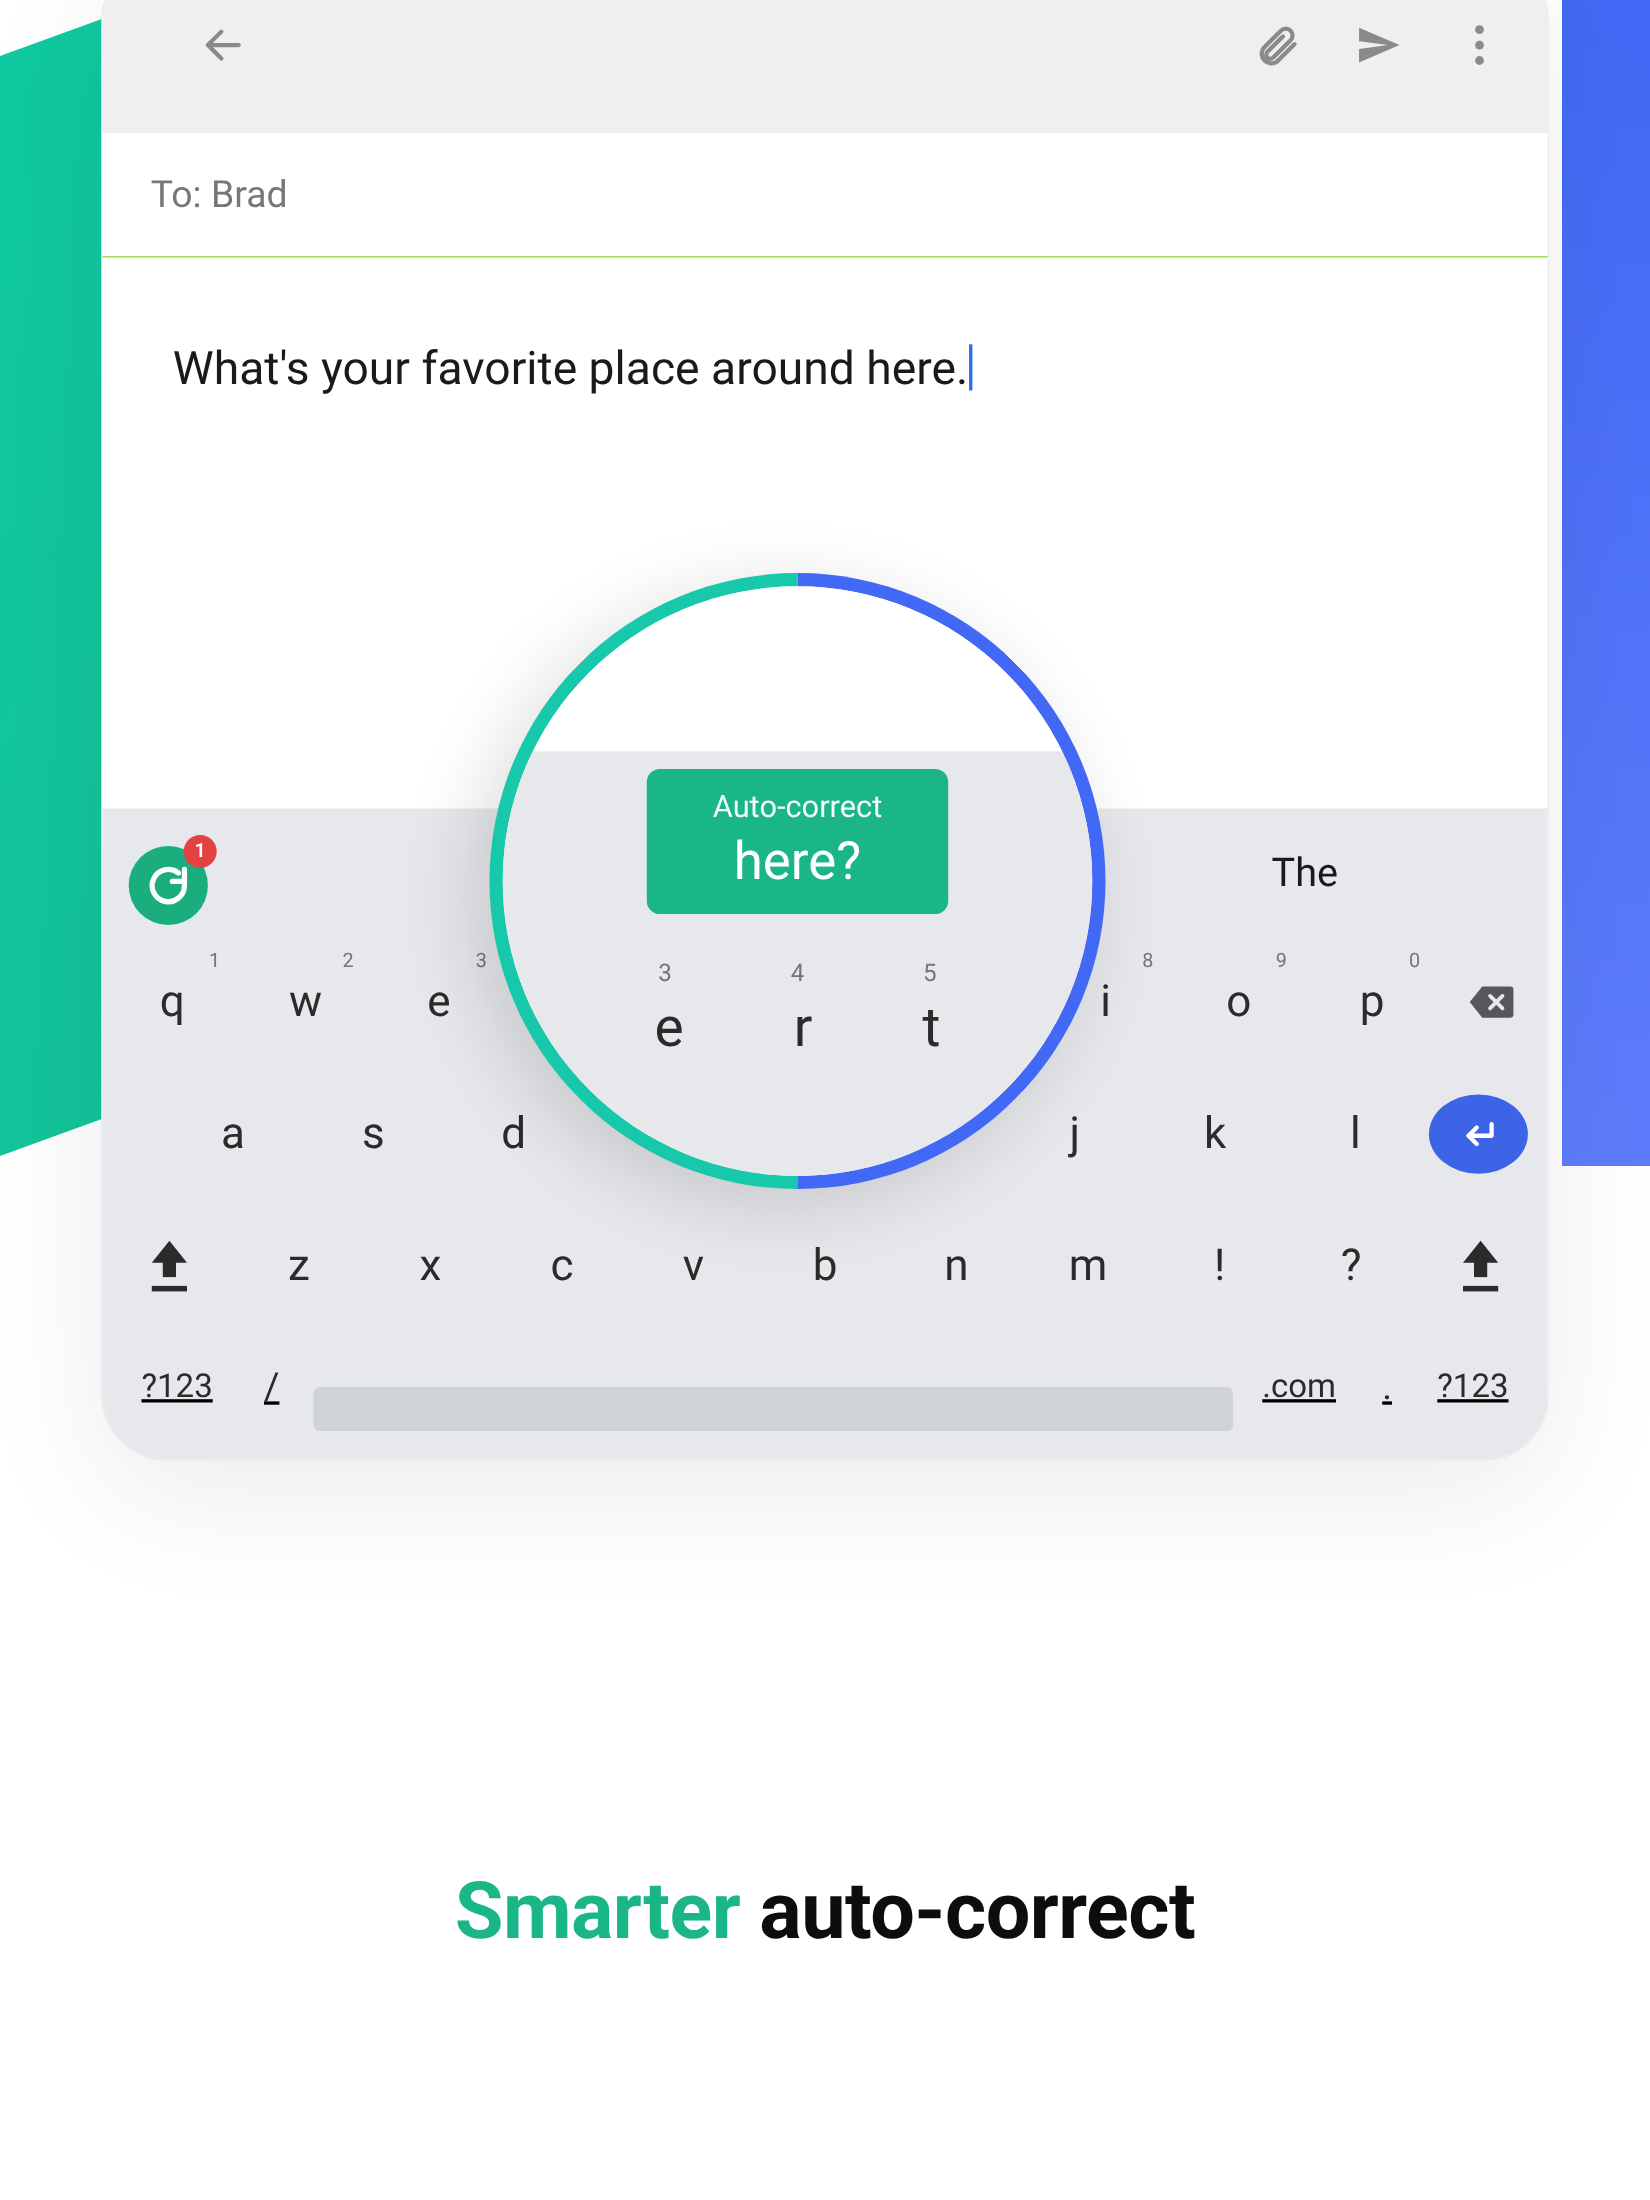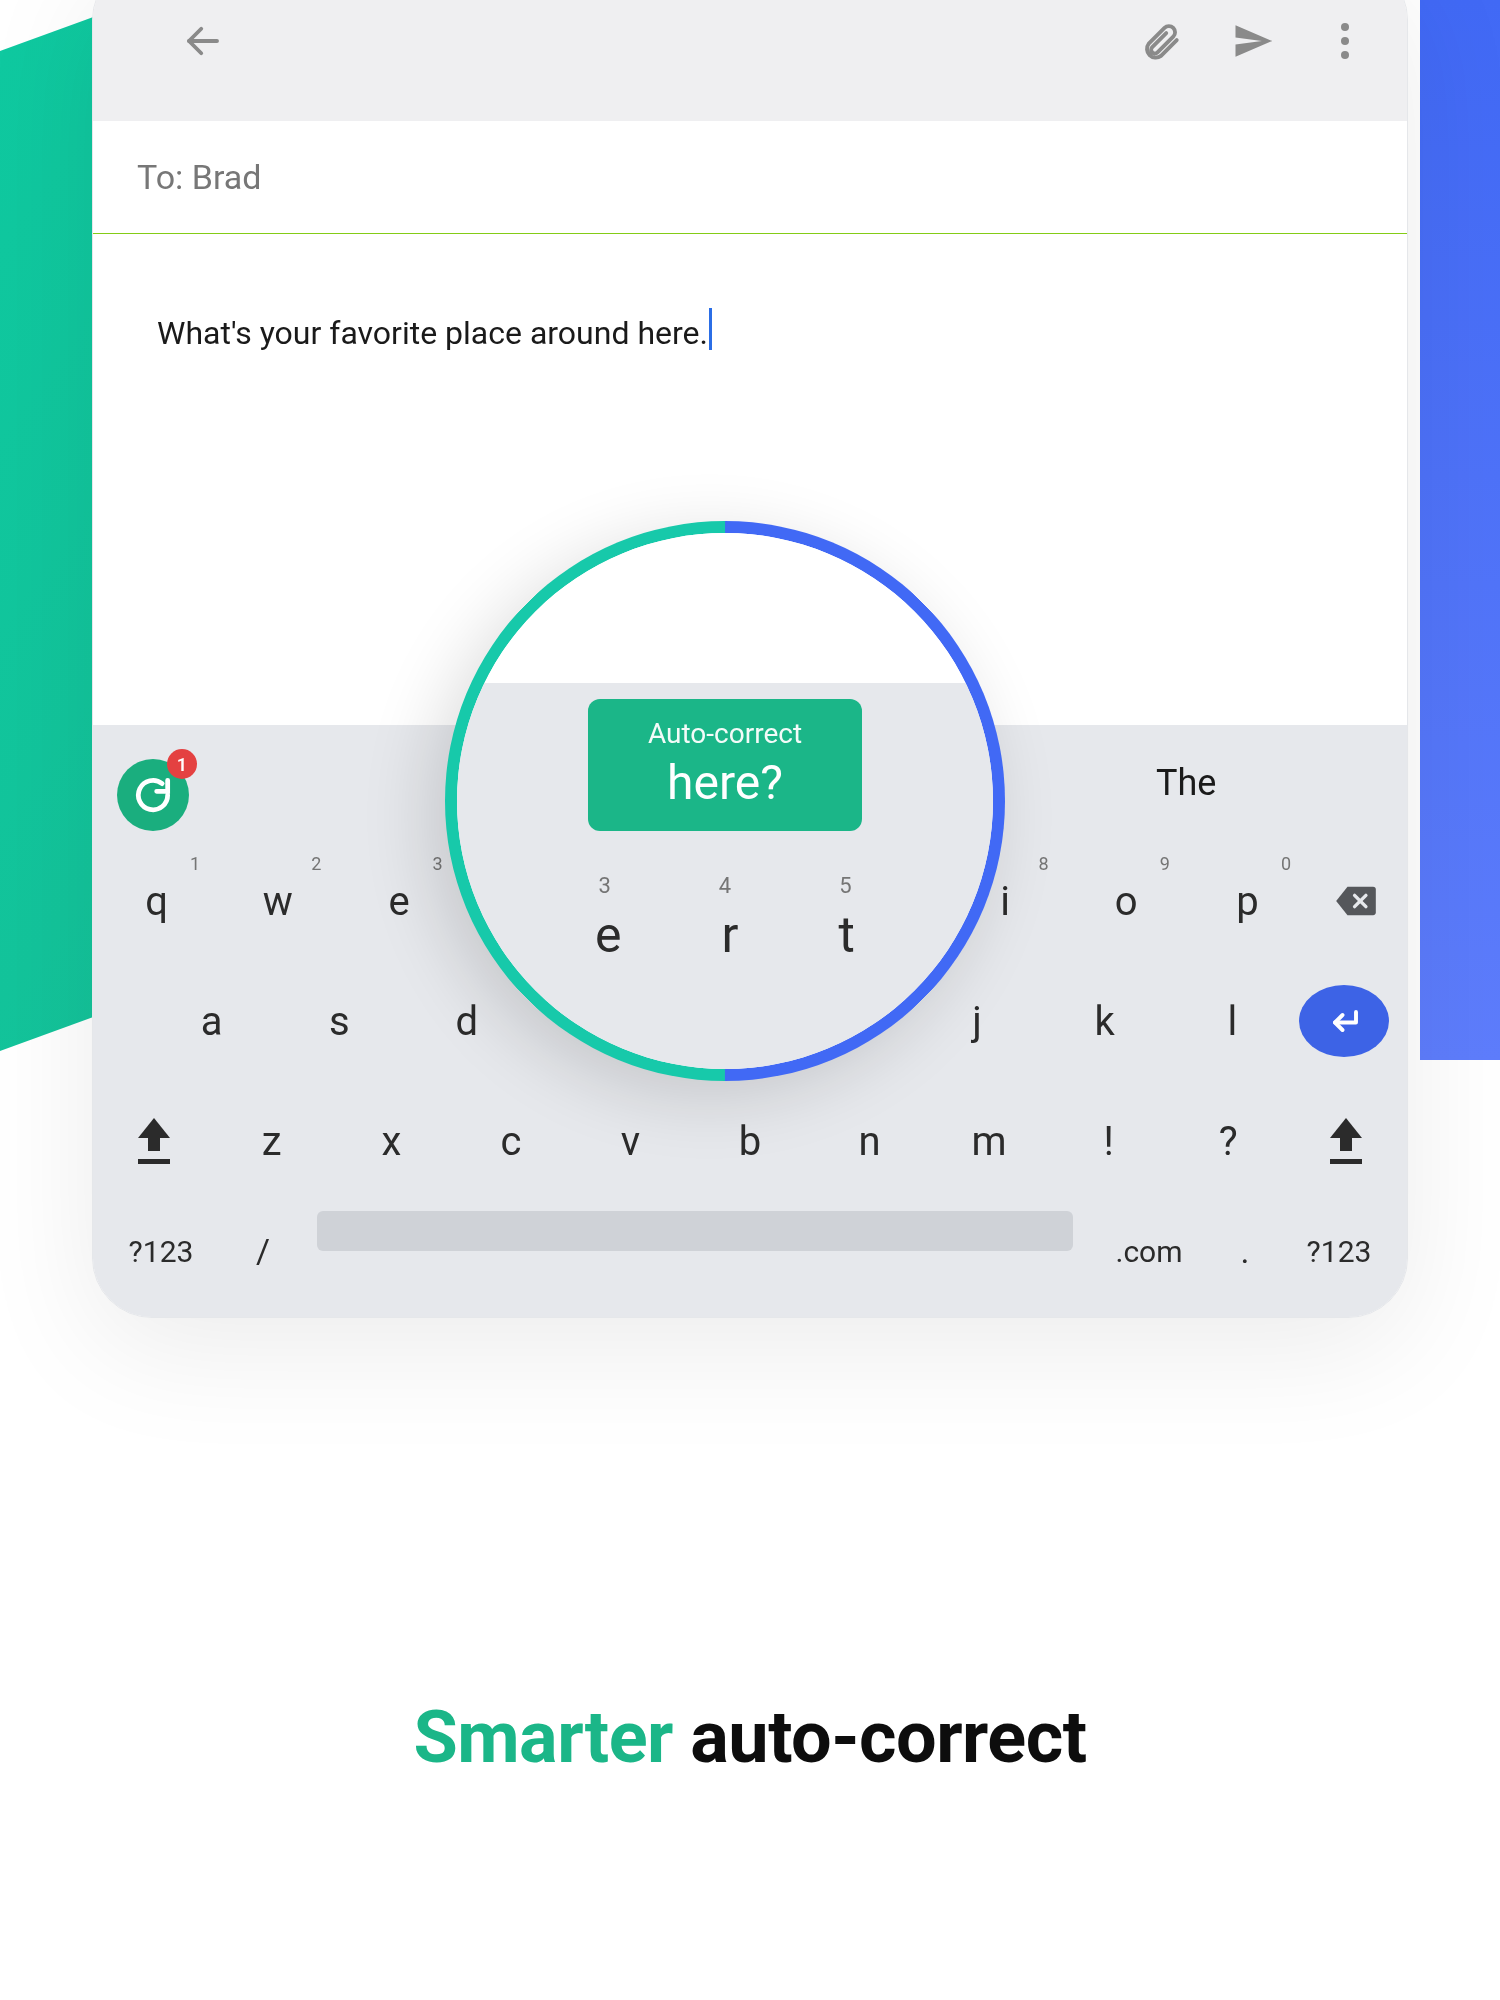--- a/index.html
+++ b/index.html
@@ -52,21 +52,21 @@
   margin-left: 48px;
 }
 .to-row {
   border-bottom: 1px solid #84cc16;
   padding: 36px 44px;
   font-size: 34px;
   color: #777;
 }
 .body-area {
   padding: 74px 64px 370px 64px;
-  font-size: 32px;
+  font-size: 42px;
   color: #1a1a1a;
   line-height: 1.35;
   min-height: 440px;
   position: relative;
 }
 .caret {
   display: inline-block;
   width: 3px;
   height: 42px;
   background: #2b6ee6;
@@ -152,23 +152,24 @@
 .shift-arrow {
   display:flex; flex-direction:column; align-items:center;
 }
 .shift-arrow .tri {
   width:0;height:0;border-left:16px solid transparent;border-right:16px solid transparent;border-bottom:20px solid #2b2b2b;
 }
 .shift-arrow .stem { width:12px;height:14px;background:#2b2b2b;margin-top:-1px;}
 .shift-arrow .bar { width:32px;height:5px;background:#2b2b2b;margin-top:8px;}
 .bottom-row {
   display: flex;
-  align-items: flex-start;
+  align-items: flex-end;
   padding: 10px 14px 8px;
-  gap: 26px;
+  gap: 10px;
+  text-decoration: underline;
 }
 .bkey {
   height: 80px;
   display:flex;align-items:center;justify-content:center;
   font-size: 30px;
   color:#2b2b2b;
 }
 .bkey.num { width: 96px; }
 .bkey.slash { width: 56px; font-size: 34px;}
 .bkey.space {

